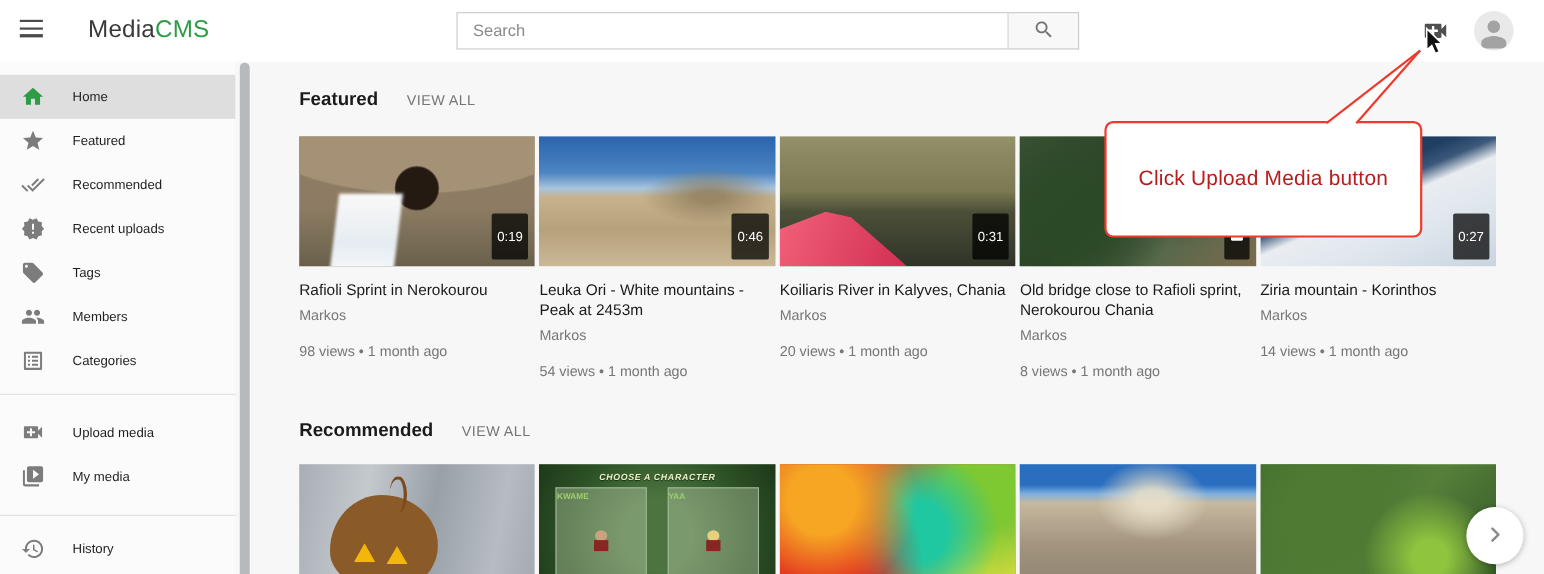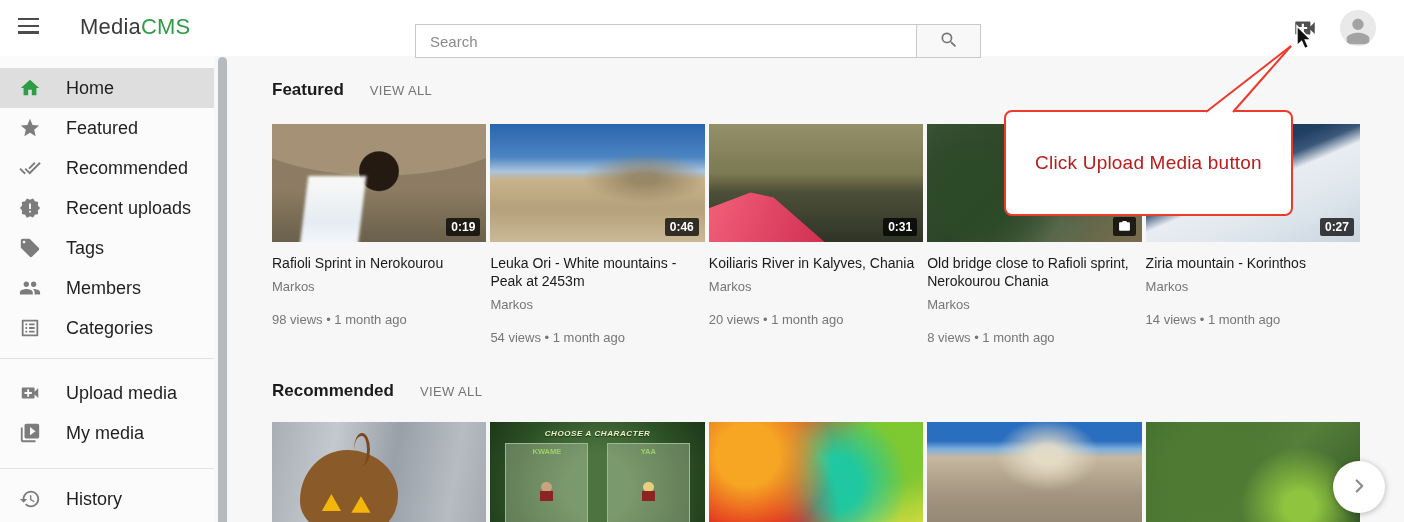--- a/index.html
+++ b/index.html
@@ -6,54 +6,54 @@
   html,body { width:1404px; height:522px; overflow:hidden; }
   body { font-family:"Liberation Sans","DejaVu Sans",sans-serif; background:#f7f7f7; position:relative; }
 
   
   .topbar { position:absolute; left:0; top:0; width:1404px; height:56px; background:#fff; z-index:20; }
   .hamburger { position:absolute; left:16px; top:17px; width:24px; height:22px; background:none; border:none; cursor:pointer; }
   .hamburger span { display:block; width:21px; height:2.4px; background:#4c4c4c; margin:0 auto 4.6px; }
   .logo { position:absolute; left:80px; top:14px; font-size:22px; font-weight:500; letter-spacing:.2px; cursor:pointer; }
   .logo .lm { color:#3a3a3a; }
   .logo .lc { color:#2e9c47; }
-  .searchwrap { position:absolute; left:415px; top:24px; width:566px; height:34px; display:flex; }
+  .searchwrap { position:absolute; left:415px; top:11px; width:566px; height:34px; display:flex; }
   .searchinput { flex:1; height:34px; border:1px solid #c9c9c9; background:#fff; padding:0 14px; font-size:15px; color:#333; font-family:inherit; outline:none; }
   .searchinput::placeholder { color:#8a8a8a; }
   .searchbtn { width:64px; height:34px; border:1px solid #c9c9c9; border-left:none; background:#f8f8f8; cursor:pointer; display:flex; align-items:center; justify-content:center; }
   .searchbtn svg { width:20px; height:20px; color:#757575; }
   .upbtn { position:absolute; left:1291px; top:15px; width:27px; height:27px; background:none; border:none; cursor:pointer; color:#4f4f4f; }
   .upbtn svg { width:26px; height:26px; }
   .avatar { position:absolute; left:1340px; top:10px; width:36px; height:36px; border-radius:50%; background:#e9e9e9; border:none; cursor:pointer; overflow:hidden; color:#a3a3a3; }
   .avatar svg { width:34px; height:34px; margin-top:3px; }
 
   
   .sidebar { position:absolute; left:0; top:56px; width:214px; height:466px; background:#fbfbfb; z-index:10; padding-top:12px; }
   .side-item { height:40px; display:flex; align-items:center; padding-left:18px; cursor:pointer; }
   .side-item.active { background:#dedede; }
   .side-item .icon { width:24px; height:24px; color:#7c7c7c; flex:none; display:flex; align-items:center; justify-content:center; }
   .side-item .icon svg { width:22px; height:22px; }
   .side-item.active .icon { color:#2e9c47; }
-  .side-item .lbl { margin-left:24px; font-size:18px; font-weight:500; color:#1f1f1f; }
+  .side-item .lbl { margin-left:24px; font-size:12px; font-weight:500; color:#1f1f1f; }
   .side-divider { border-top:1px solid #e2e2e2; margin:10px 0 14px; }
   .side-divider.d2 { margin:15px 0 10px; }
   .side-scrollbar { position:absolute; left:218px; top:57px; width:9px; height:465px; background:#b7babd; border-radius:5px 5px 0 0; z-index:11; cursor:pointer; }
 
   
   .sec { position:absolute; left:272px; width:1088px; }
   .sec-featured { top:80px; }
   .sec-recommended { top:381px; }
   .sechead { display:flex; align-items:baseline; }
   .sechead h2 { font-size:17px; font-weight:700; color:#1b1b1b; }
   .viewall { margin-left:26px; font-size:13px; font-weight:500; color:#757575; letter-spacing:.4px; text-decoration:none; cursor:pointer; }
   .cards { display:grid; grid-template-columns:repeat(5,1fr); gap:4px; margin-top:24px; }
   .sec-recommended .cards { margin-top:21px; }
   .card { cursor:pointer; }
   .thumb { position:relative; width:100%; height:118px; background:#d8d8d8; overflow:hidden; }
-  .badge { position:absolute; right:6px; bottom:6px; background:rgba(0,0,0,.74); color:#fff; font-size:12px; font-weight:700; padding:2px 5px; border-radius:2px; line-height:14px;margin-left:28px; }
+  .badge { position:absolute; right:6px; bottom:6px; background:rgba(0,0,0,.74); color:#fff; font-size:12px; font-weight:400; padding:14px 5px; border-radius:2px; line-height:14px;margin-left:28px; }
   .badge.photo svg { display:block; width:13px; height:13px; margin:1px 0; }
   .title { margin-top:12px; font-size:14px; font-weight:400; color:#1a1a1a; line-height:18px; padding-right:6px; }
   .author { margin-top:7px; font-size:13px; color:#767676; }
   .meta { margin-top:18px; font-size:13px; color:#767676; }
 
   
   .tx { position:absolute; }
   .th-fountain-waterfall { background:
     radial-gradient(circle at 50% 40%, #241a12 0 15%, rgba(36,26,18,0) 16%),
     radial-gradient(ellipse 120% 85% at 50% -6%, #a59276 0 58%, rgba(165,146,118,0) 59%),
@@ -100,21 +100,21 @@
     radial-gradient(circle at 72% 72%, #8fc43f 0 9%, rgba(143,196,63,0) 34%),
     radial-gradient(circle at 28% 38%, #4e7a33 0 22%, rgba(78,122,51,0) 58%),
     linear-gradient(135deg, #3f6b2e, #567f3a 52%, #2f5224); }
 
   
   .game-overlay { position:absolute; inset:0; }
   .g-title { position:absolute; top:6%; width:100%; text-align:center; font-size:8px; font-weight:700;
     font-style:italic; color:#ecf3c8; text-shadow:0 1px 1px #143014; letter-spacing:.6px; }
   .g-panels { position:absolute; top:18%; left:7%; right:7%; bottom:0; display:flex; gap:10%; }
   .g-panel { flex:1; background:rgba(196,214,182,.38); border:1px solid #9cb894; position:relative; }
-  .g-name { position:absolute; top:3px; width:100%; text-align:center; font-size:7.5px; font-weight:700; color:#9ed06a; }
+  .g-name { position:absolute; top:3px; width:100%; text-align:left; font-size:7.5px; font-weight:700; color:#9ed06a; }
   .g-fig { position:absolute; left:50%; top:52%; transform:translate(-50%,-50%); width:15px; height:24px; }
   .g-fig::before { content:''; position:absolute; left:50%; top:0; transform:translateX(-50%); width:11px; height:10px; border-radius:50%; background:#caa27d; }
   .g-panel:nth-child(2) .g-fig::before { background:#e8cf7e; }
   .g-fig::after { content:''; position:absolute; left:50%; top:9px; transform:translateX(-50%); width:13px; height:10px; background:#8c2424; }
 
   
   .next-btn { position:absolute; left:1333px; top:461px; width:52px; height:52px; border-radius:50%;
     background:#fff; border:none; cursor:pointer; z-index:30; box-shadow:0 1px 6px rgba(0,0,0,.28);
     display:flex; align-items:center; justify-content:center; color:#8a8a8a; }
   .next-btn svg { width:22px; height:22px; }

